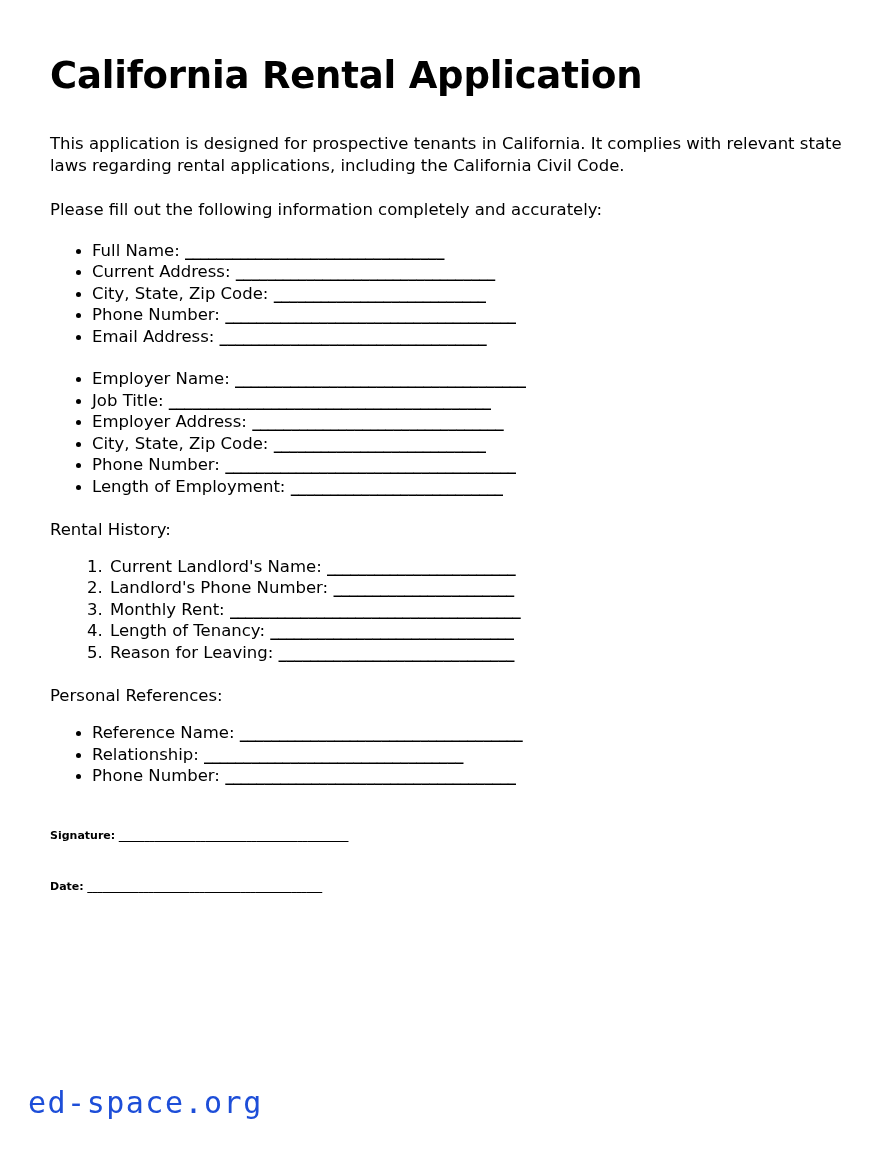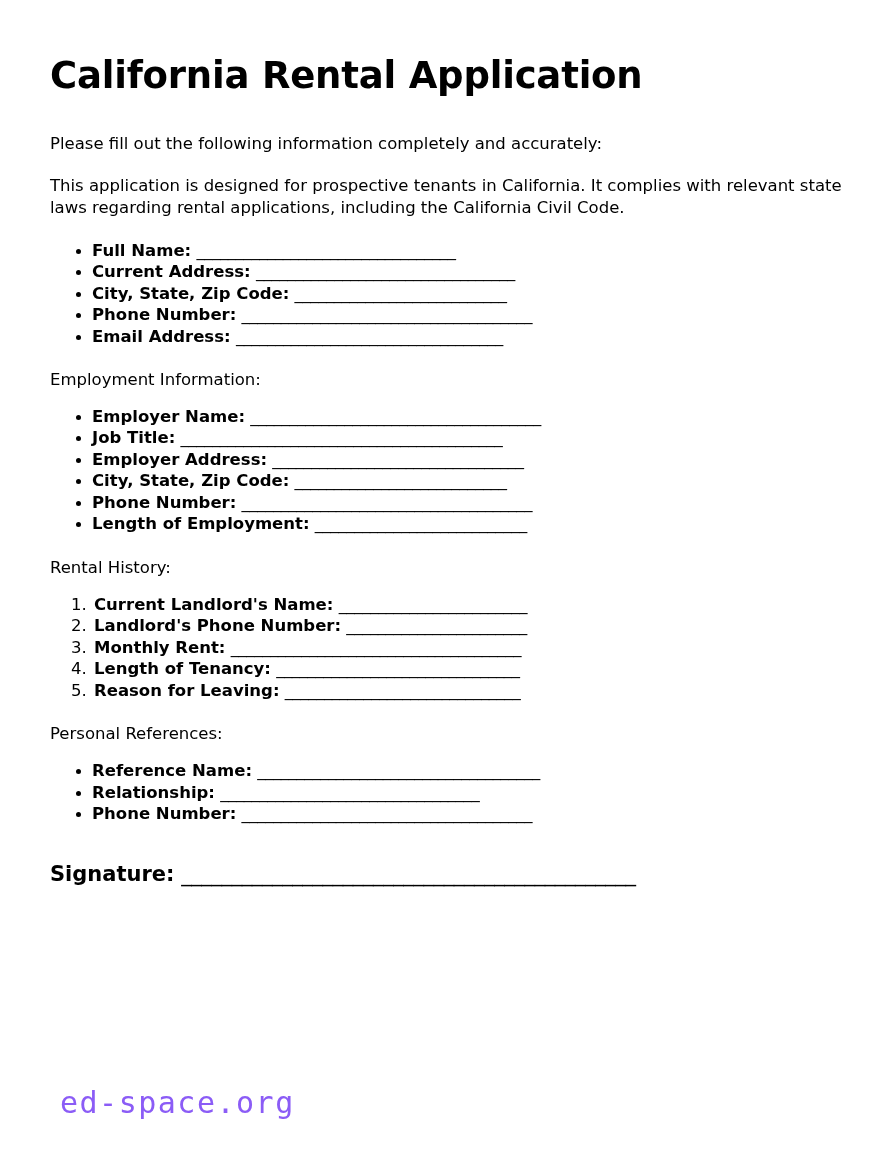--- a/index.html
+++ b/index.html
@@ -66,83 +66,82 @@
 
   ul.fields > li, ol.fields > li {
     font-size: 16.5px;
     line-height: 20.5px;
     margin: 0 0 1px 0;
     padding: 0;
     white-space: nowrap;
   }
   ol.fields > li {
     padding-left: 2px;
+    margin-left: 16px;
   }
   ul.fields > li::marker {
     font-size: 15px;
   }
   ol.fields > li::marker {
     font-weight: normal;
     font-size: 16.5px;
   }
 
   .fld-label {
-    font-weight: bold;
+    font-weight: normal;
   }
   .fld-blank {
-    font-weight: normal;
+    font-weight: bold;
     letter-spacing: -0.4px;
   }
   .fld-value {
     font-weight: normal;
   }
 
   .sig-line {
-    font-size: 21px;
+    font-size: 11px;
     line-height: 1.33;
-    margin: 0 0 16px 0;
+    margin: 6px 0 16px 0;
     white-space: nowrap;
   }
   .sig-line .fld-label { font-weight: bold; }
 
   .spacer-sig { height: 14px; }
 
   .watermark {
     position: absolute;
     left: 28px;
     top: 1085px;
     font-family: "DejaVu Sans Mono", monospace;
     font-size: 30px;
-    color: #8b5cf6;
+    color: #1d4ed8;
     letter-spacing: 1.5px;
     white-space: nowrap;
-    margin-left: 32px;
   }
 </style>
 </head>
 <body>
 
 <div class="page">
   <div class="content">
 
     <h1 class="doc-title">California Rental Application</h1>
 
+    <p class="para">This application is designed for prospective tenants in California. It complies with relevant state laws regarding rental applications, including the California Civil Code.</p>
+
     <p class="para tight">Please fill out the following information completely and accurately:</p>
-
-    <p class="para">This application is designed for prospective tenants in California. It complies with relevant state laws regarding rental applications, including the California Civil Code.</p>
 
     <ul class="fields">
       <li><span class="fld-label">Full Name:</span> <span class="fld-blank">_________________________________</span></li>
       <li><span class="fld-label">Current Address:</span> <span class="fld-blank">_________________________________</span></li>
       <li><span class="fld-label">City, State, Zip Code:</span> <span class="fld-blank">___________________________</span></li>
       <li><span class="fld-label">Phone Number:</span> <span class="fld-blank">_____________________________________</span></li>
       <li><span class="fld-label">Email Address:</span> <span class="fld-blank">__________________________________</span></li>
     </ul>
 
-    <p class="section-label">Employment Information:</p>
 
     <ul class="fields">
       <li><span class="fld-label">Employer Name:</span> <span class="fld-blank">_____________________________________</span></li>
       <li><span class="fld-label">Job Title:</span> <span class="fld-blank">_________________________________________</span></li>
       <li><span class="fld-label">Employer Address:</span> <span class="fld-blank">________________________________</span></li>
       <li><span class="fld-label">City, State, Zip Code:</span> <span class="fld-blank">___________________________</span></li>
       <li><span class="fld-label">Phone Number:</span> <span class="fld-blank">_____________________________________</span></li>
       <li><span class="fld-label">Length of Employment:</span> <span class="fld-blank">___________________________</span></li>
     </ul>
 
@@ -166,17 +165,18 @@
 
 
 
 
     <div class="spacer-sig"></div>
 
     <p class="sig-line"><span class="fld-label">Signature:</span> <span class="fld-blank">_____________________________________________</span></p>
 
     <div class="spacer-sig"></div>
 
+    <p class="sig-line"><span class="fld-label">Date:</span> <span class="fld-blank">______________________________________________</span></p>
 
   </div>
 
   <div class="watermark">ed-space.org</div>
 </div>
 
 </body></html>

